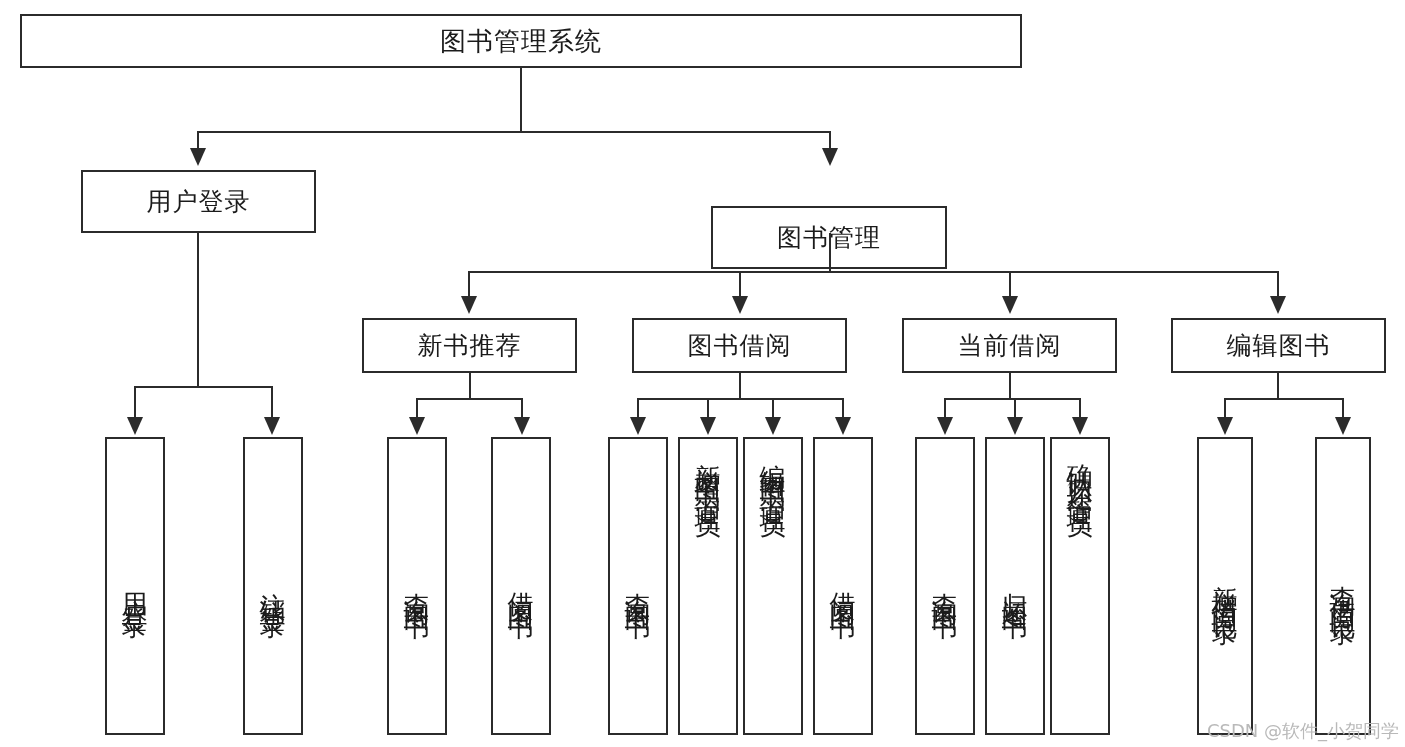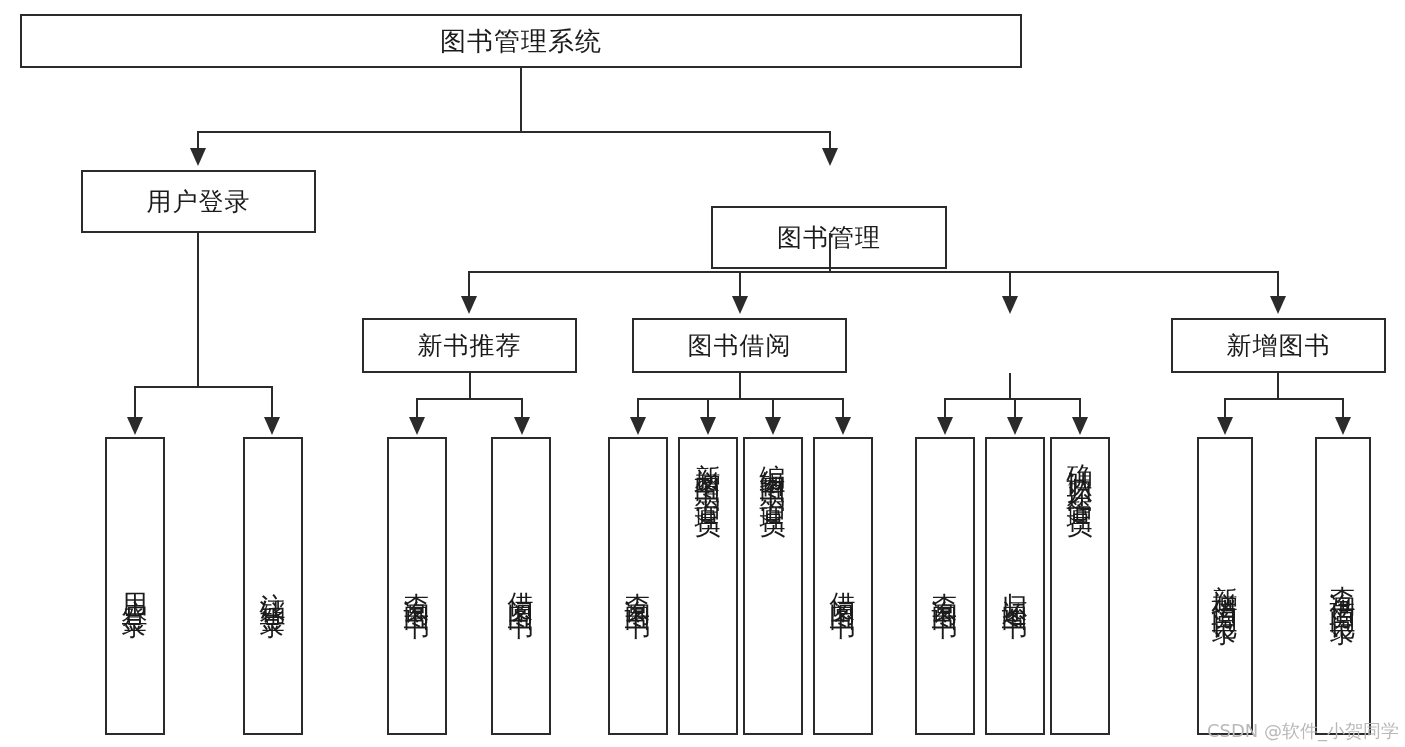--- a/index.html
+++ b/index.html
@@ -122,22 +122,25 @@
   <div class="arrow" style="left:1002px;top:296px;"></div>
   <div class="ln ln-v" style="left:1277px;top:271px;width:2px;height:26px;"></div>
   <div class="arrow" style="left:1270px;top:296px;"></div>
 
   <div class="node h-node" style="left:632px;top:318px;width:215px;height:55px;">
     <span class="lbl">图书借阅</span>
   </div>
   <div class="node h-node" style="left:362px;top:318px;width:215px;height:55px;">
     <span class="lbl">新书推荐</span>
   </div>
+  <div class="node h-node" style="left:902px;top:318px;width:215px;height:55px;">
+    <span class="lbl">当前借阅</span>
+  </div>
   <div class="node h-node" style="left:1171px;top:318px;width:215px;height:55px;">
-    <span class="lbl">新增图书</span>
+    <span class="lbl">编辑图书</span>
   </div>
 
   <div class="ln ln-v" style="left:469px;top:373px;width:2px;height:26px;"></div>
   <div class="ln ln-h" style="left:416px;top:398px;width:107px;height:2px;"></div>
   <div class="ln ln-v" style="left:416px;top:398px;width:2px;height:20px;"></div>
   <div class="arrow" style="left:409px;top:417px;"></div>
   <div class="ln ln-v" style="left:521px;top:398px;width:2px;height:20px;"></div>
   <div class="arrow" style="left:514px;top:417px;"></div>
 
   <div class="ln ln-v" style="left:739px;top:373px;width:2px;height:26px;"></div>

